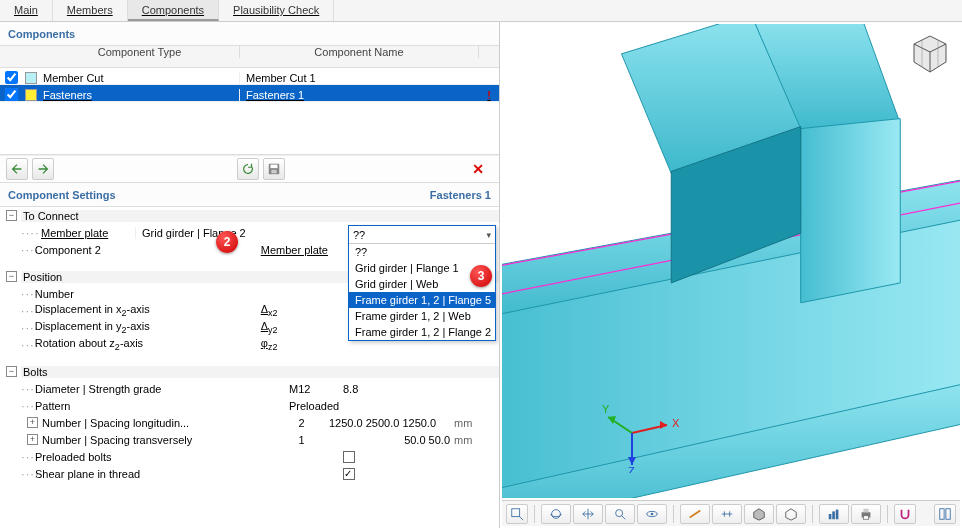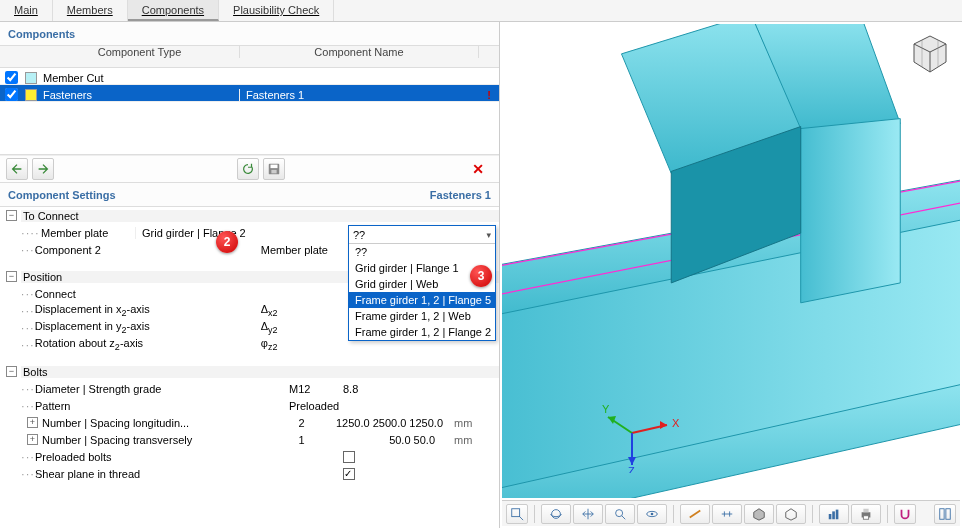--- a/index.html
+++ b/index.html
@@ -25,42 +25,42 @@
 .col-sw { width: 16px; }
 .col-type { width: 200px; }
 .col-name { flex: 1; }
 .col-warn { width: 20px; }
 .comps-body { min-height: 86px; }
 .crow { display: flex; height: 17px; align-items: flex-end; border-bottom: 1px solid #eee; }
 .crow .swatch { width: 12px; height: 12px; margin: 0 2px; border: 1px solid #999; }
 .crow .type { width: 200px; padding-left: 4px; }
 .crow .name { flex: 1; padding-left: 6px; border-left: 1px solid #eee; }
 .crow .wcol { width: 20px; text-align: center; color: #c00; font-weight: bold; }
-.crow.sel { background: #0a64c8; }
+.crow.sel { background: #0a64c8; text-decoration: underline; }
 .crow.sel .type, .crow.sel .name { color: #fff; }
 .crow input[type=checkbox] { margin: 0 5px; }
 
 
 .tbar { display: flex; align-items: center; padding: 3px 6px; background: #fdfdfd; border-top: 1px solid #eee; border-bottom: 1px solid #ddd; height: 28px; }
 .tbar .btn { width: 22px; height: 22px; border: 1px solid #ccc; background: linear-gradient(#fff,#e8e8e8); margin-right: 4px; display: inline-flex; align-items: center; justify-content: center; color: #3a7a3a; cursor: pointer; border-radius: 2px; }
 .tbar .gap { flex: 1; }
 .tbar .btn.x { color: #d00; font-weight: bold; font-size: 14px; border: none; background: none; }
 .tbar .btn svg { width: 14px; height: 14px; }
 
 
 .settings { flex: 1; overflow: hidden; }
 .tree { position: relative; }
 .trow { display: flex; align-items: center; height: 17px; position: relative; }
 .exp { width: 11px; height: 11px; border: 1px solid #888; margin: 0 4px 0 6px; display: inline-flex; align-items: center; justify-content: center; font-size: 9px; line-height: 1; cursor: pointer; color: #555; background: #fff; }
 .noexp { width: 11px; margin: 0 4px 0 6px; display: inline-block; }
 .dots { color: #999; letter-spacing: 1px; }
 .tlabel { flex: 0 0 220px; display: flex; overflow: hidden; white-space: nowrap; text-overflow: ellipsis; }
 .tlabel.grouph { font-weight: normal; background: #f3f3f3; flex: 1; padding-left: 0; }
 .tlabel.grouph .gtxt { padding-left: 2px; }
-.tval { width: 100px; padding-left: 6px; }
+.tval { width: 100px; padding-left: 6px; text-decoration: underline; }
 .tval2 { width: 150px; padding-left: 6px; border-left: 1px solid #eee; white-space: nowrap; }
 .tunit { width: 30px; color: #666; }
 .sub { display: inline-block; font-size: 9px; vertical-align: sub; }
 .indentb { display: inline-block; width: 14px; }
 
 
 .dropdown { position: absolute; left: 348px; top: 18px; width: 148px; background: #fff; border: 1px solid #0a64c8; z-index: 50; box-shadow: 2px 2px 4px rgba(0,0,0,.2); }
 .dropdown .dsel { height: 18px; display: flex; align-items: center; padding: 0 4px; border-bottom: 1px solid #ccc; background: #fff; }
 .dropdown .dsel .caret { margin-left: auto; font-size: 9px; color: #555; }
 .dropdown .ditem { padding: 2px 6px; cursor: pointer; white-space: nowrap; }
@@ -109,20 +109,21 @@
         <div class="col-sw"></div>
         <div class="col-type">Component Type</div>
         <div class="col-name">Component Name</div>
         <div class="col-warn"></div>
       </div>
       <div class="comps-body">
         <div class="crow">
           <input type="checkbox" checked="" style="">
           <span class="swatch" style="background:#b7f0f5"></span>
           <span class="type">Member Cut</span>
+          <span class="name">Member Cut 1</span>
           <span class="wcol"></span>
         </div>
         <div class="crow sel">
           <input type="checkbox" checked="" style="">
           <span class="swatch" style="background:#ffee33"></span>
           <span class="type">Fasteners</span>
           <span class="name">Fasteners 1</span>
           <span class="wcol">!</span>
         </div>
       </div>
@@ -204,21 +205,21 @@
         <div class="trow">
           <span class="exp">−</span>
           <div class="tlabel grouph">
               <span class="gtxt">Position</span>
             </div>
         </div>
         <div class="trow">
           <span class="noexp"></span>
             <span class="indentb dots">····</span>
           <div class="tlabel">
-              <span>Connect</span>
+              <span>Number</span>
             </div>
           <div class="tval"></div>
           <div class="tval2" style="overflow:hidden;text-overflow:clip">Grid girder | Flange 2</div>
         </div>
         <div class="trow">
           <span class="noexp"></span>
             <span class="indentb dots">····</span>
           <div class="tlabel">
               <span>Displacement in x<span class="sub">2</span>-axis</span>
             </div>
@@ -270,31 +271,31 @@
             </div>
           <div style="width:170px;padding-left:6px">Preloaded</div>
         </div>
         <div class="trow">
           <span class="noexp"></span>
             <span class="exp">+</span>
           <div class="tlabel" style="flex:0 0 232px">
               <span>Number | Spacing longitudin...</span>
             </div>
           <div style="width:55px;text-align:center">2</div>
-          <div style="width:125px;text-align:center;padding-right:4px">1250.0 2500.0 1250.0</div>
+          <div style="width:125px;text-align:left;padding-right:4px">1250.0 2500.0 1250.0</div>
           <div class="tunit">mm</div>
         </div>
         <div class="trow">
           <span class="noexp"></span>
             <span class="exp">+</span>
           <div class="tlabel" style="flex:0 0 232px">
               <span>Number | Spacing transversely</span>
             </div>
           <div style="width:55px;text-align:center">1</div>
-          <div style="width:125px;text-align:right;padding-right:19px">50.0 50.0</div>
+          <div style="width:125px;text-align:right;padding-right:4px">50.0 50.0</div>
           <div class="tunit">mm</div>
         </div>
         <div class="trow">
           <span class="noexp"></span>
             <span class="indentb dots">····</span>
           <div class="tlabel" style="flex:0 0 302px">
               <span>Preloaded bolts</span>
             </div>
           <span class="chk"></span>
         </div>

